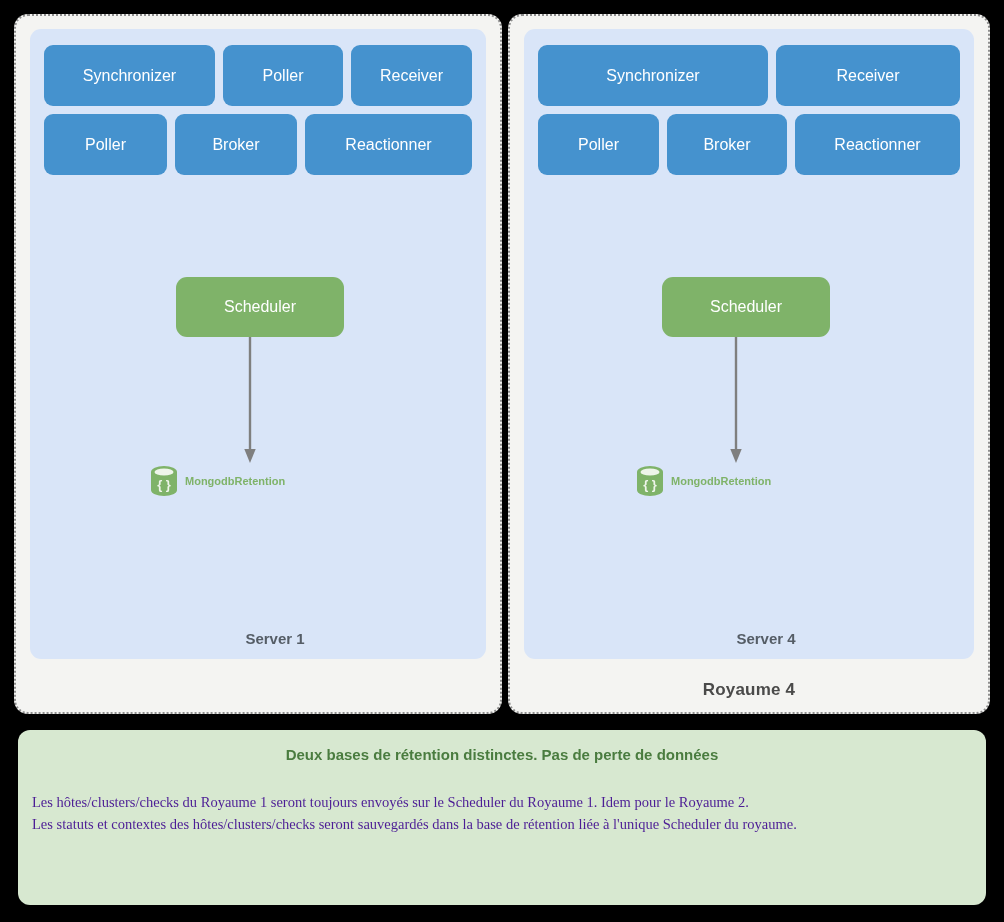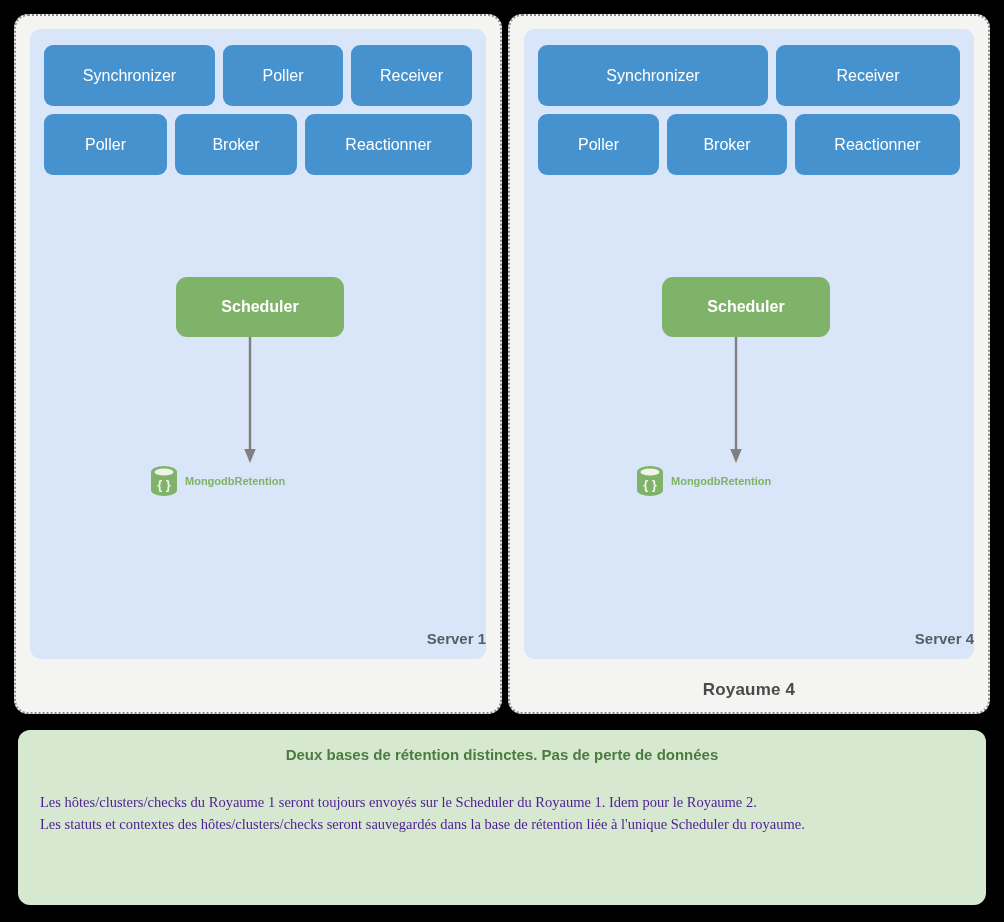--- a/index.html
+++ b/index.html
@@ -36,21 +36,21 @@
   .server {
     position: absolute;
     left: 14px; top: 13px; right: 14px;
     height: 630px;
     background: #d9e5f8;
     border-radius: 11px;
   }
   .server-label {
     position: absolute;
     left: 0; right: 0; bottom: 12px;
-    text-align: right;
+    text-align: center;
     font-size: 15px;
     font-weight: bold;
     color: #555d66;
     margin-left: 34px;
   }
 
   
   .daemon-rows { position: absolute; left: 14px; right: 14px; top: 16px; }
   .daemon-row { display: flex; gap: 8px; margin-bottom: 8px; }
   .daemon {
@@ -86,21 +86,21 @@
     top: 248px;
     width: 168px;
     height: 60px;
     background: #7fb369;
     color: #ffffff;
     border-radius: 11px;
     display: flex;
     align-items: center;
     justify-content: center;
     font-size: 16px;
-    font-weight: bold;
+    font-weight: normal;
   }
   #realm-1 .scheduler { left: 146px; }
   #realm-2 .scheduler { left: 138px; }
 
   
   .arrow { position: absolute; top: 308px; }
   #realm-1 .arrow { left: 213px; }
   #realm-2 .arrow { left: 205px; }
 
   
@@ -120,21 +120,21 @@
     white-space: nowrap;
   }
 
   
   #note {
     position: absolute;
     left: 18px; top: 730px;
     width: 968px; height: 175px;
     background: #d7e8d0;
     border-radius: 12px;
-    padding: 16px 22px;
+    padding: 16px 14px;
   }
   #note-title {
     text-align: center;
     font-size: 15px;
     font-weight: bold;
     color: #4a7c3f;
     margin-bottom: 28px;
   }
   .note-line {
     font-size: 14.5px;

